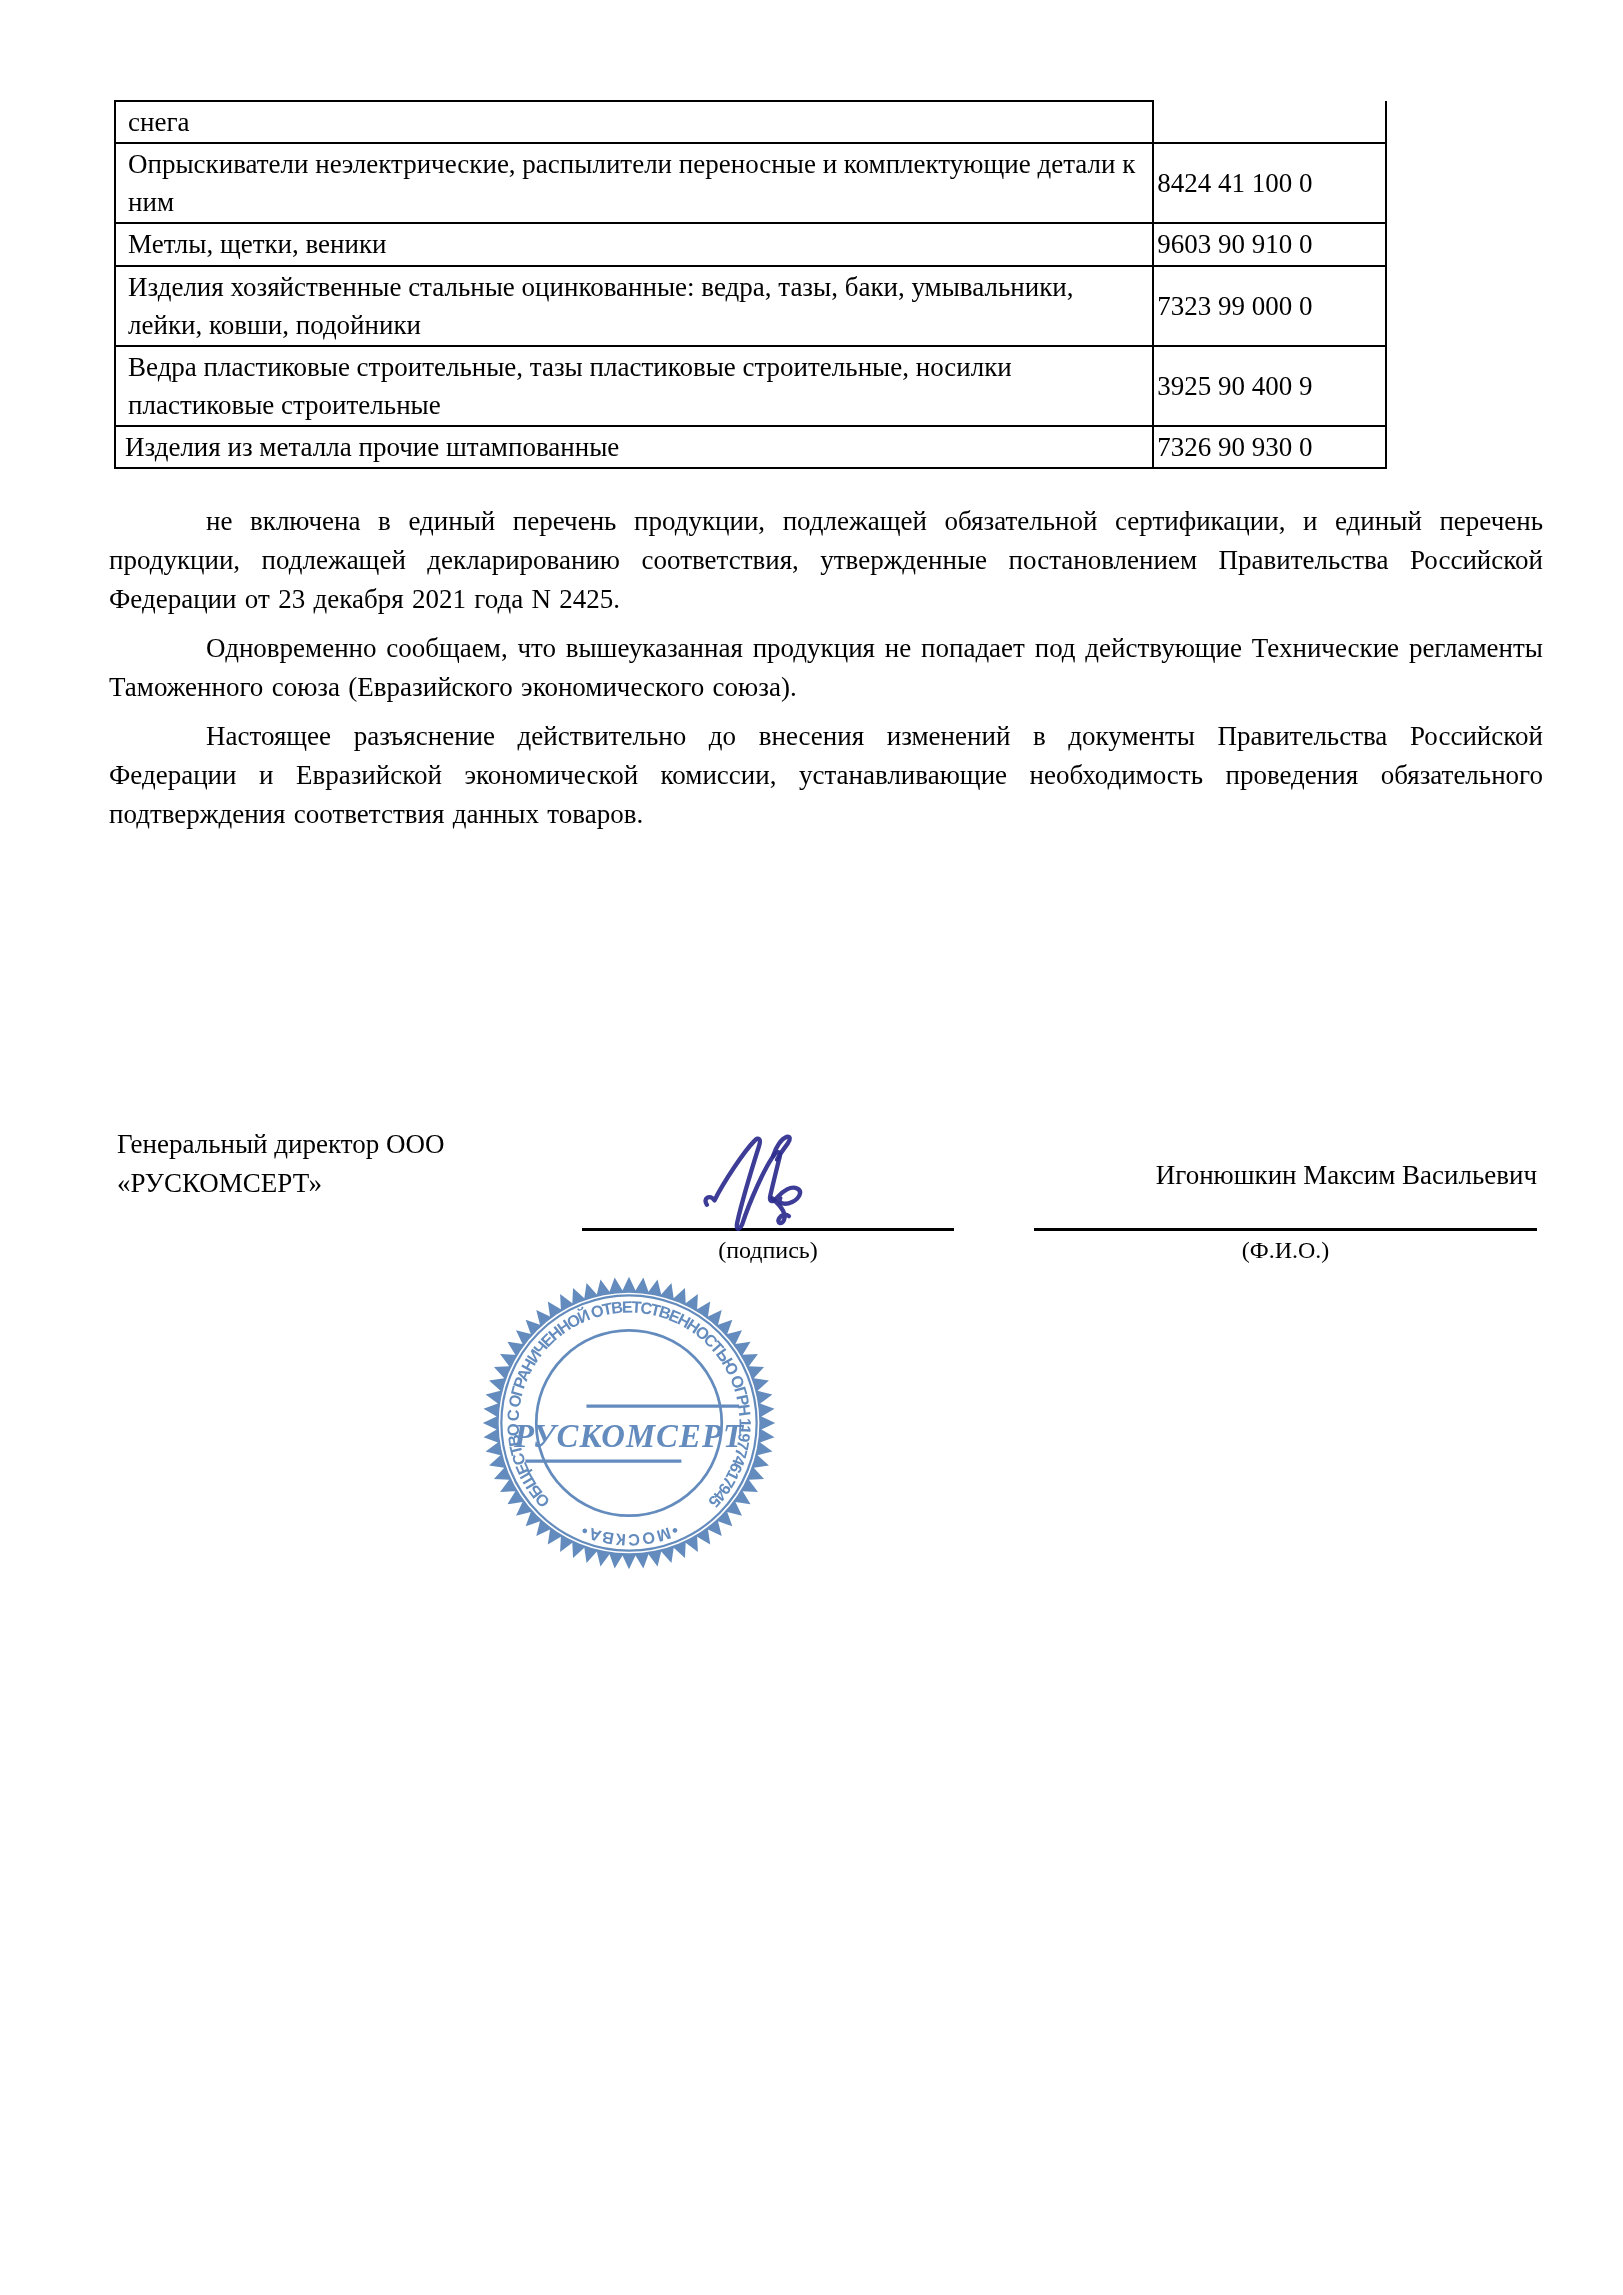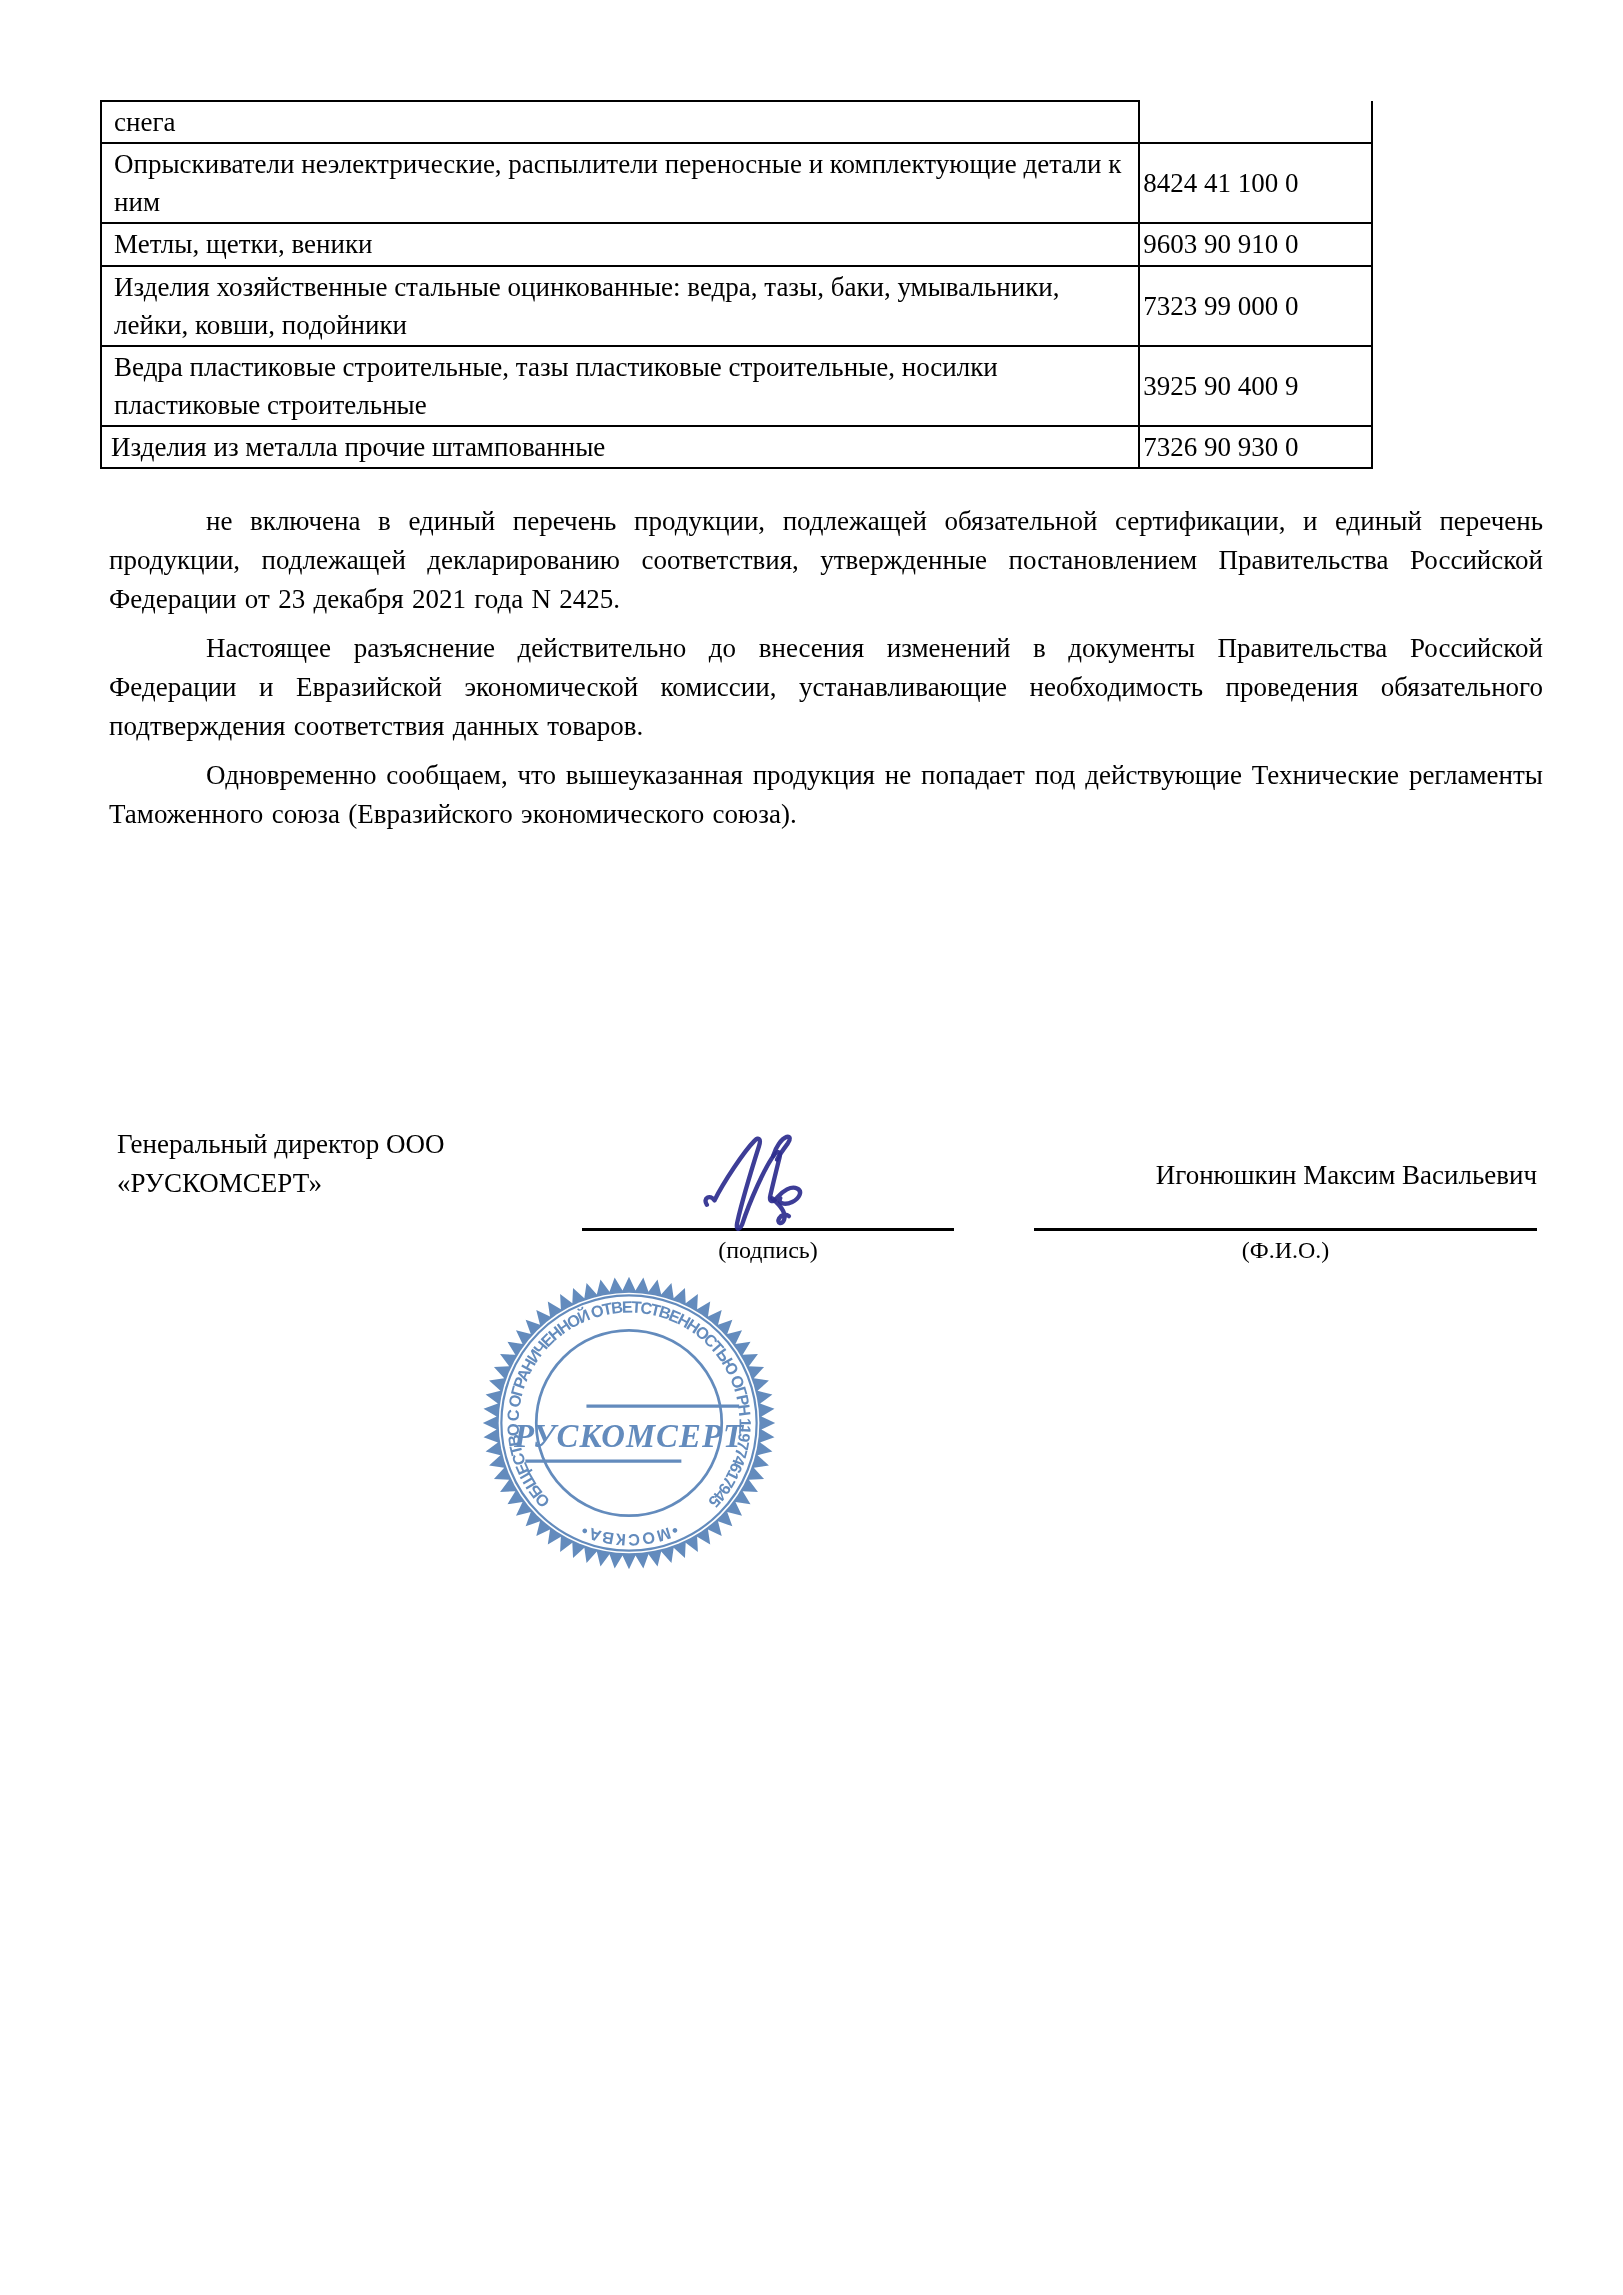--- a/index.html
+++ b/index.html
@@ -6,21 +6,21 @@
   .page{
     position:relative;
     width:1623px;height:2295px;
     background:#ffffff;
     font-family:"Liberation Serif","DejaVu Serif",serif;
     color:#000;
     overflow:hidden;
   }
   
   .hs-table{
-    position:absolute;left:100px;top:100px;
+    position:absolute;left:114px;top:100px;
     border-collapse:collapse;table-layout:fixed;
     width:1272px;
     font-size:27px;line-height:38px;
   }
   .hs-table td{
     border:2.2px solid #000;
     padding:1.1px 12px;
     vertical-align:middle;
   }
   .hs-table td.code{
@@ -120,22 +120,22 @@
       </tr>
       <tr>
         <td style="height:35px;padding-left:9px;">Изделия из металла прочие штампованные</td>
         <td class="code">7326 90 930 0</td>
       </tr>
     </tbody>
   </table>
 
   <div class="body-text">
     <p>не включена в единый перечень продукции, подлежащей обязательной сертификации, и единый перечень продукции, подлежащей декларированию соответствия, утвержденные постановлением Правительства Российской Федерации от 23 декабря 2021 года N 2425.</p>
+    <p>Одновременно сообщаем, что вышеуказанная продукция не попадает под действующие Технические регламенты Таможенного союза (Евразийского экономического союза).</p>
     <p>Настоящее разъяснение действительно до внесения изменений в документы Правительства Российской Федерации и Евразийской экономической комиссии, устанавливающие необходимость проведения обязательного подтверждения соответствия данных товаров.</p>
-    <p>Одновременно сообщаем, что вышеуказанная продукция не попадает под действующие Технические регламенты Таможенного союза (Евразийского экономического союза).</p>
   </div>
 
   <div class="sig-position">
     <div>Генеральный директор ООО</div>
     <div>«РУСКОМСЕРТ»</div>
   </div>
 
   <div class="rule rule-sign"></div>
   <div class="rule rule-fio"></div>
 

